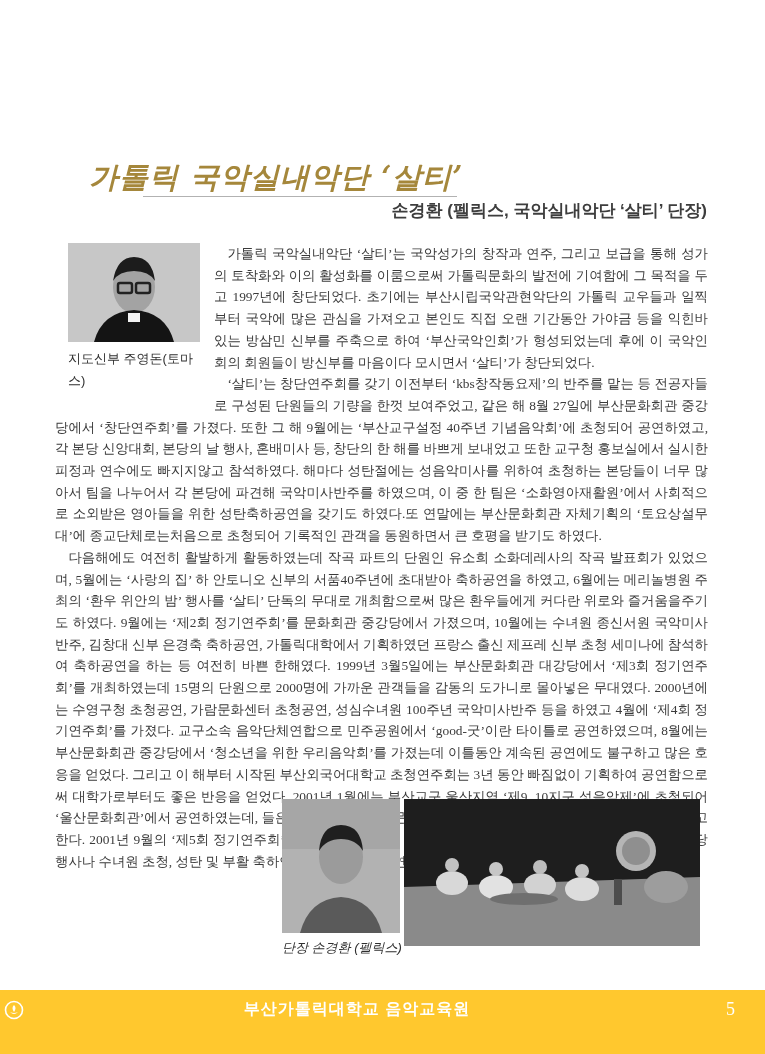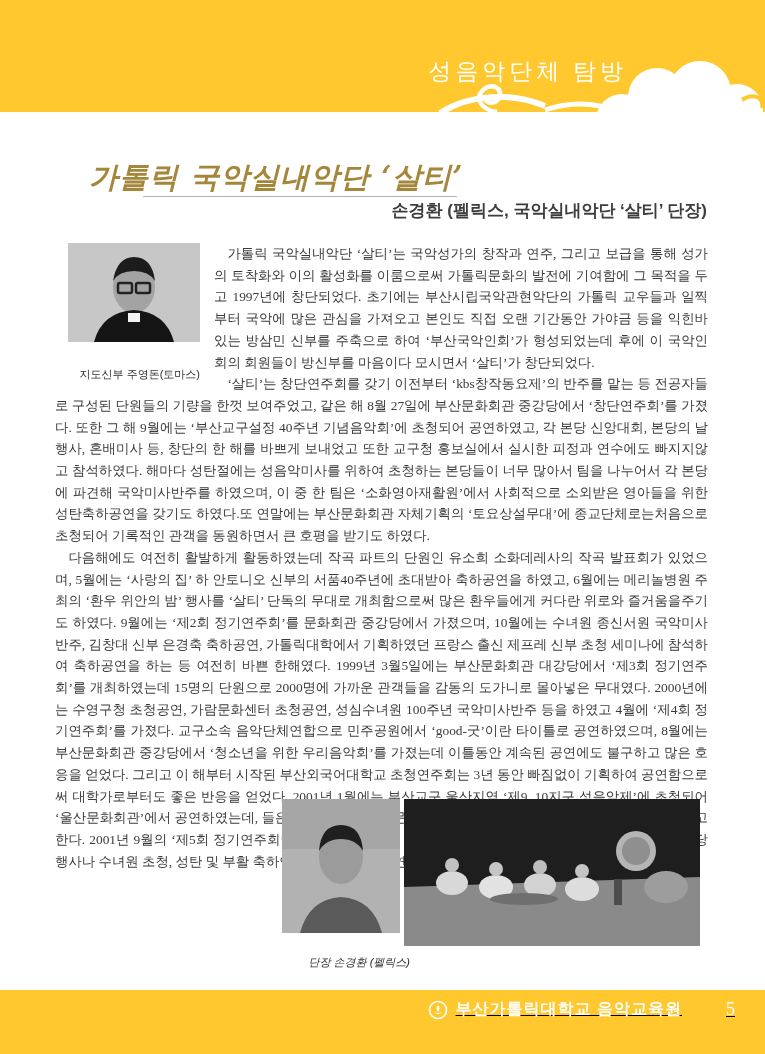--- a/index.html
+++ b/index.html
@@ -20,63 +20,44 @@
           font-family:"Liberation Sans","DejaVu Sans",sans-serif;
           font-size:17px;font-weight:bold;}
   
   .article{position:absolute;left:55px;top:243px;width:653px;color:#3a3a3a;
            font-size:13.4px;line-height:21.7px;text-align:justify;}
   .article p{margin:0;text-indent:1em;}
   figure{margin:0;}
   .priest{float:left;width:132px;margin:0 14px 8px 13px;}
   .priest .photo{width:132px;height:99px;background:#cfcfcf;}
   .priest figcaption, .leader figcaption{
-      margin-top:22px;text-align:right;color:#2e2e2e;font-size:11px;
+      margin-top:6px;text-align:left;color:#2e2e2e;font-size:13px;
       font-family:"Liberation Sans","DejaVu Sans",sans-serif;}
   
   .left-col{position:absolute;left:55px;top:766px;width:226px;margin:0;
             color:#3a3a3a;font-size:13.4px;line-height:25px;text-align:justify;}
   
   .leader{position:absolute;left:282px;top:799px;width:128px;font-style:italic;}
   .leader .photo{width:118px;height:134px;background:#b5b5b5;}
   .ensemble{position:absolute;left:404px;top:799px;width:296px;height:147px;background:#2b2b2b;}
   
   .footer{position:absolute;left:0;top:990px;width:765px;height:64px;background:#ffc82e;}
-  .footer-inner{display:flex;align-items:center;justify-content:flex-end;
-                padding:9px 30px 0 4px;text-decoration:underline;}
+  .footer-inner{display:flex;align-items:center;justify-content:space-between;
+                padding:9px 30px 0 4px;}
   .logo{display:inline-flex;margin-right:8px;}
   .org{color:#ffffff;font-family:"Liberation Sans","DejaVu Sans",sans-serif;
        font-size:16px;font-weight:bold;letter-spacing:1px;}
   .pageno{color:#ffffff;font-size:18px;margin-left:44px;
           font-family:"Liberation Serif",serif;}
 </style>
 </head>
 <body>
 
 <div class="page">
 
-  <div class="header">
-    <svg width="765" height="150" viewBox="0 0 765 150">
-      <rect x="0" y="0" width="765" height="112" fill="#ffc82e"></rect>
-
-      <ellipse cx="150" cy="127" rx="330" ry="15" fill="#ffffff"></ellipse>
-
-      <path d="M440,113 C470,94 512,92 545,106" stroke="#ffffff" stroke-width="6" fill="none"></path>
-      <path d="M497,112 c-15,-2 -23,-13 -14,-22 c8,-8 21,-2 16,8 c-3,6 -11,6 -14,1" stroke="#ffffff" stroke-width="4.5" fill="none"></path>
-      <path d="M545,110 C575,100 600,104 618,112" stroke="#ffffff" stroke-width="5" fill="none"></path>
-
-      <circle cx="622" cy="120" r="26" fill="#ffffff"></circle>
-      <circle cx="657" cy="97" r="29" fill="#ffffff"></circle>
-      <circle cx="700" cy="92" r="31" fill="#ffffff"></circle>
-      <circle cx="737" cy="110" r="26" fill="#ffffff"></circle>
-      <circle cx="700" cy="126" r="30" fill="#ffffff"></circle>
-      <path d="M742,100 c12,-8 22,-2 20,8" stroke="#ffc82e" stroke-width="4" fill="none"></path>
-    </svg>
-    <div class="header-tag">성음악단체 탐방</div>
-  </div>
 
   <h1 class="title">가톨릭 국악실내악단 ‘살티’</h1>
   <div class="title-rule"></div>
   <div class="byline">손경환 (펠릭스, 국악실내악단 ‘살티’ 단장)</div>
 
   <div class="article">
     <figure class="priest">
       <div class="photo">
         <svg width="132" height="99" viewBox="0 0 132 99">
           <rect width="132" height="99" fill="#cdcdcd"></rect>

